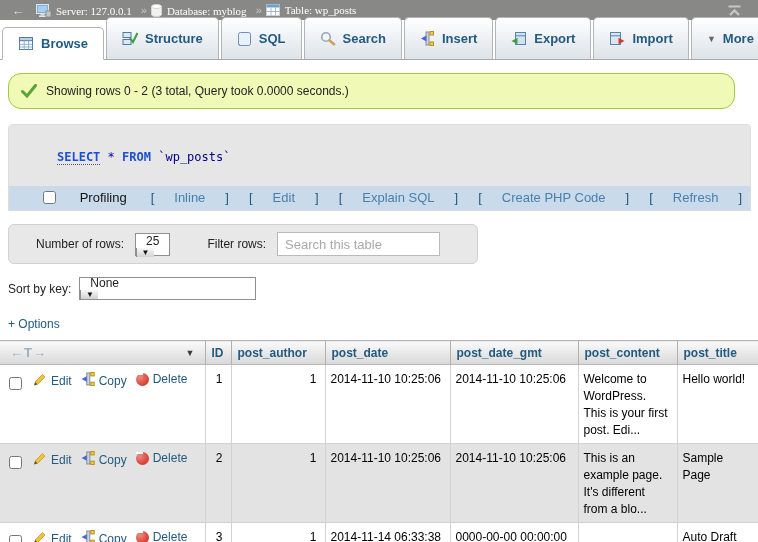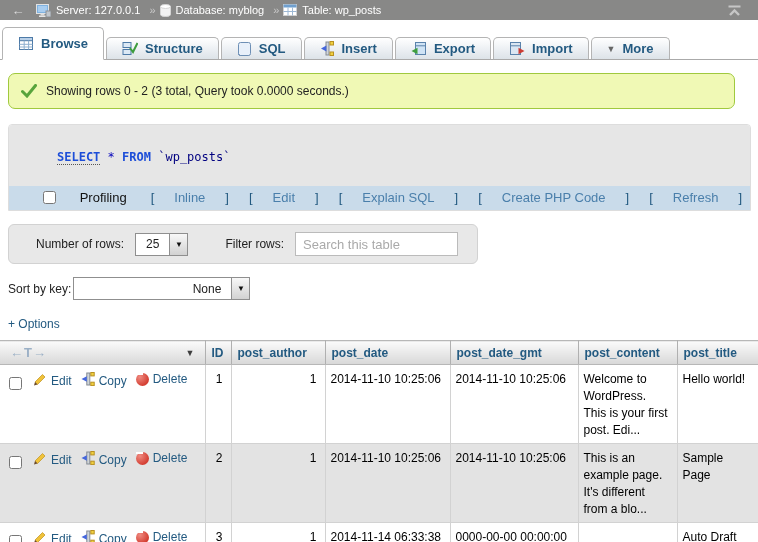--- a/index.html
+++ b/index.html
@@ -2,59 +2,59 @@
 <html><head>
 <meta charset="utf-8">
 <style>
   * { box-sizing: border-box; margin: 0; padding: 0; }
   html,body { width:758px; height:542px; overflow:hidden; background:#fff;
     font-family:"Liberation Sans",sans-serif; font-size:12px; color:#000; }
 
   
   .topbar { height:20px; background:#888887; color:#fff; display:flex; align-items:center; font-size:11px; }
   .topbar .back { width:36px; text-align:center; color:#ddd; font-size:13px; cursor:pointer; }
-  .crumb { display:flex; align-items:flex-start; gap:5px; margin-right:5px; }
+  .crumb { display:flex; align-items:flex-end; gap:5px; margin-right:5px;font-family:Liberation Serif, serif; }
   .crumb-sep { color:#c9c9c9; margin:0 4px; }
   .collapse-btn { margin-left:auto; margin-right:16px; cursor:pointer; display:flex; }
 
   
   .tabbar { display:flex; align-items:flex-end; padding:8px 0 0 2px; border-bottom:1px solid #aaa; background:#fff; height:40px; }
-  .tab { display:flex; align-items:center; gap:7px; height:22px; padding:0 15px; margin-right:2px;
+  .tab { display:flex; align-items:center; gap:7px; height:42px; padding:0 15px; margin-right:2px;
     border:1px solid #b4b4b4; border-bottom:none; border-radius:5px 5px 0 0;
     background:linear-gradient(#ffffff,#eaeef2 60%,#dde3e8); color:#235a81; font-weight:bold; font-size:13px; cursor:pointer; }
   .tab.active { background:#fff; margin-bottom:-1px; height:33px; border-bottom:1px solid #fff; }
   .more-arrow { font-size:9px; color:#666; }
 
   
-  .message { margin:13px 23px 0 8px; background:#f0f9b5; border:1px solid #a0c93e; border-radius:7px;
+  .message { margin:13px 23px 0 8px; background:#f0f9b5; border:1px solid #a0c93e; border-radius:13px;
     padding:10px 12px; display:flex; align-items:center; gap:9px; color:#222; }
 
   
   .querybox { margin:15px 7px 0 8px; border:1px solid #ddd; border-radius:4px 4px 0 0; overflow:hidden; }
   .query-sql { background:#e6e6e6; padding:25px 10px 22px 48px; font-family:"DejaVu Sans Mono","Liberation Mono",monospace; font-size:12px; }
   .kw { color:#1d4ed8; font-weight:bold; }
   .kw.dotted { border-bottom:1px dotted #555; }
   .op { color:#0000bb; }
   .ident { color:#000080; }
   .query-actions { background:#c9dbea; padding:4px 8px 5px; text-align:right; color:#235a81; font-size:13px; display:flex; justify-content:flex-end; align-items:center; gap:20px; }
   .query-actions .plabel { color:#111; margin:0 4px 0 4px; }
   .qlink { color:#4a7fab; cursor:pointer; }
   .bracket { color:#235a81; }
 
   
   .controls-box { margin:13px 0 0 8px; width:470px; height:40px; background:#e8e8e8; border:1px solid #d2d2d2;
     border-radius:6px; display:flex; align-items:center; padding-left:27px; gap:11px; color:#222; }
-  .pselect { display:inline-flex; align-items:stretch; border:1px solid #8f8f8f; background:#fff; height:23px; cursor:pointer; }
+  .pselect { display:inline-flex; align-items:stretch; border:1px solid #8f8f8f; background:#fff; height:23px; cursor:pointer;flex-direction:column; }
   .pselect .val { display:flex; align-items:center; padding:0 10px; }
   .pselect .btn { width:18px; background:linear-gradient(#f8f8f8,#d2d2d2); border-left:1px solid #8f8f8f;
     display:flex; align-items:center; justify-content:center; font-size:8px; color:#111; }
   .filter-input { width:163px; height:24px; border:1px solid #bbb; padding:0 7px; font-size:13px; color:#4d7c0f;
     font-family:"Liberation Sans",sans-serif; }
   .filter-input::placeholder { color:#a9a9a9; }
-  .sort-row { margin:13px 0 0 8px; display:flex; align-items:center; gap:2px; color:#222; }
+  .sort-row { margin:13px 0 0 8px; display:flex; align-items:center; gap:8px; color:#222; }
   .sort-row .pselect { width:177px; justify-content:flex-end; }
   .options-link { display:inline-block; margin:17px 0 9px 8px; color:#235a81; cursor:pointer; }
 
   
   table.results { width:758px; border-collapse:collapse; table-layout:fixed; }
   .results th { background:linear-gradient(#fafafa,#d8d8d8); border-top:1px solid #b7b7b7; border-bottom:1px solid #b7b7b7;
     border-right:1px solid #b0b0b0; color:#235a81; font-weight:bold; text-align:left; padding:4px 6px; font-size:12px; }
   .results th.actions-h { padding:4px 6px 4px 10px; }
   .th-flex { display:flex; align-items:center; justify-content:space-between; }
   .transpose { color:#9bb0c6; font-size:13px; letter-spacing:1px; cursor:pointer; }
@@ -153,20 +153,29 @@
     <span>Structure</span>
   </div>
   <div class="tab">
     <span class="icon">
       <svg width="15" height="16" viewBox="0 0 15 16">
           <path d="M3.5 1.5 h8 a2 2 0 0 1 2 2 v9 a2 2 0 0 1 -2 2 h-8 a2 2 0 0 1 -2 -2 v-9 a2 2 0 0 1 2 -2 z" fill="#e8f0fa" stroke="#6d8fb5"></path>
           <path d="M1.5 12.5 a2 2 0 0 0 2 2 h8" fill="none" stroke="#6d8fb5"></path>
         </svg>
     </span>
     <span>SQL</span>
+  </div>
+  <div class="tab">
+    <span class="icon">
+      <svg width="16" height="15" viewBox="0 0 16 15">
+          <circle cx="6" cy="6" r="4.3" fill="#f2f5f8" stroke="#98a6b4" stroke-width="1.6"></circle>
+          <line x1="9.3" y1="9.3" x2="14" y2="13.2" stroke="#c9a35c" stroke-width="2.6" stroke-linecap="round"></line>
+        </svg>
+    </span>
+    <span>Search</span>
   </div>
   <div class="tab">
     <span class="icon">
       <svg width="15" height="15" viewBox="0 0 15 15">
           <rect x="6" y="1" width="3" height="13" fill="#cfd4d9" stroke="#858c93"></rect>
           <polygon points="1,7.5 6.4,4.6 6.4,10.4" fill="#4466dd"></polygon>
           <rect x="10" y="0.5" width="3.5" height="3.5" fill="#f0d040" stroke="#b89020"></rect>
           <rect x="10" y="11" width="3.5" height="3.5" fill="#f0d040" stroke="#b89020"></rect>
         </svg>
     </span>

